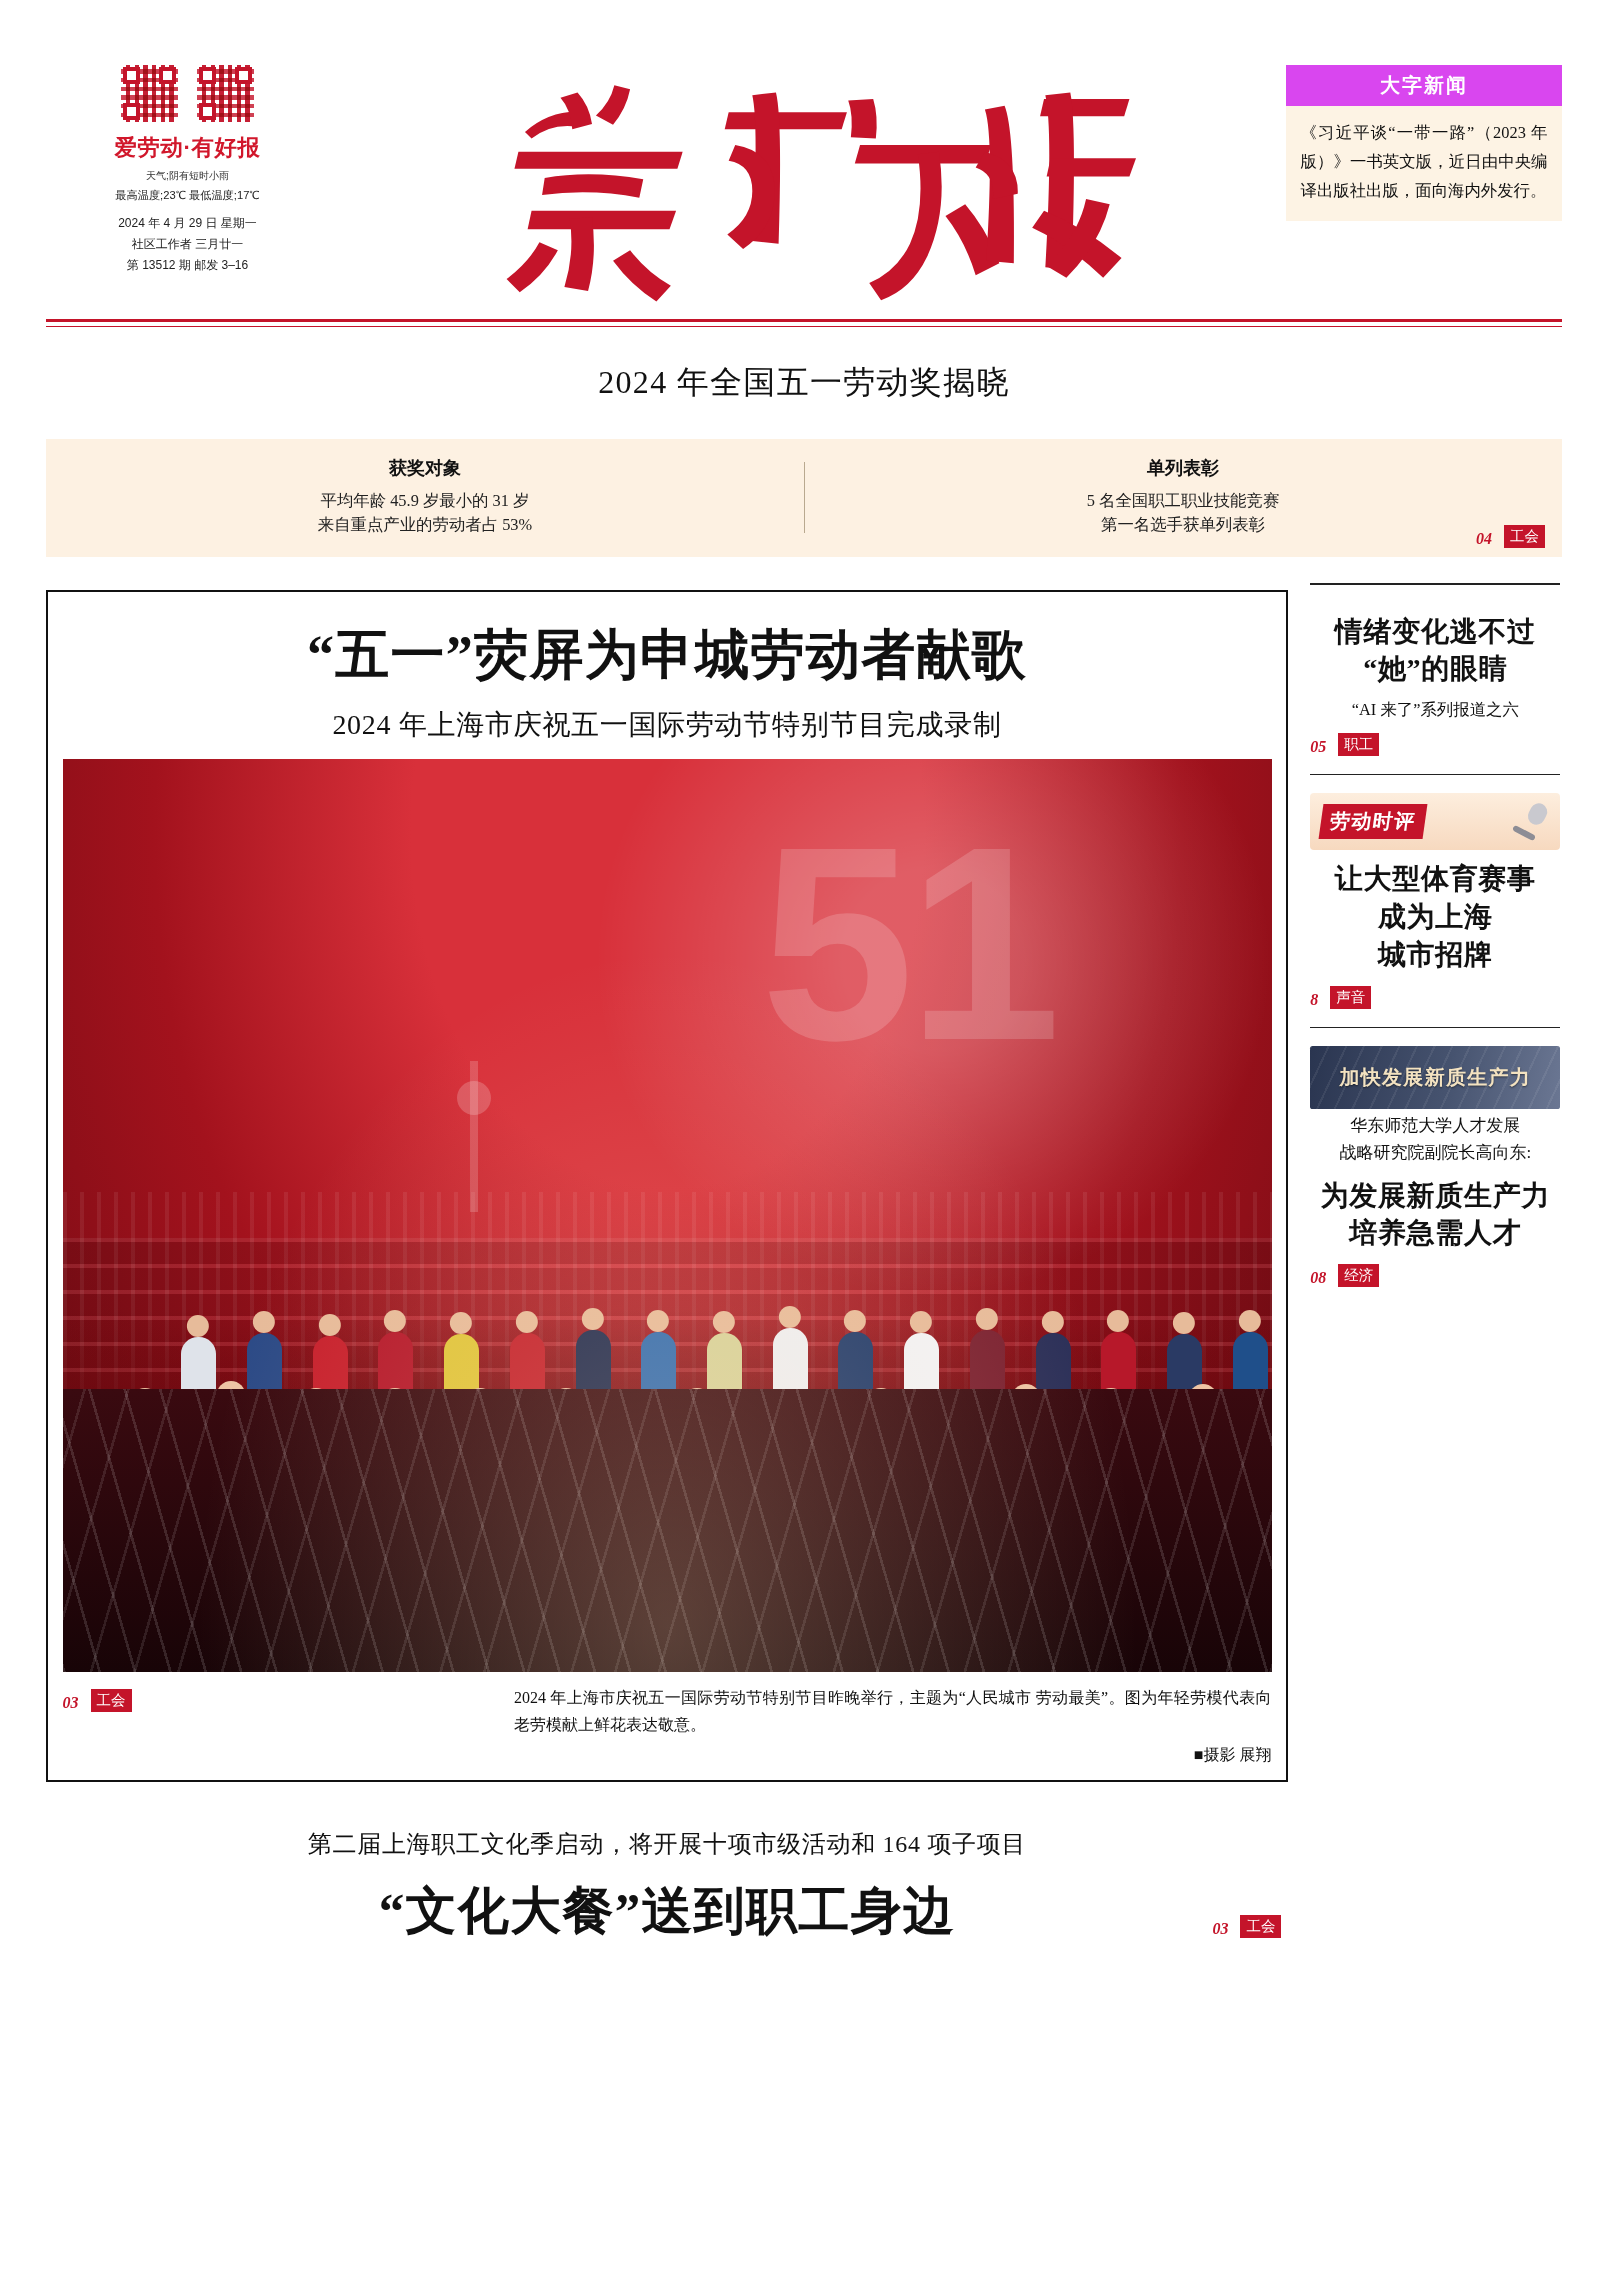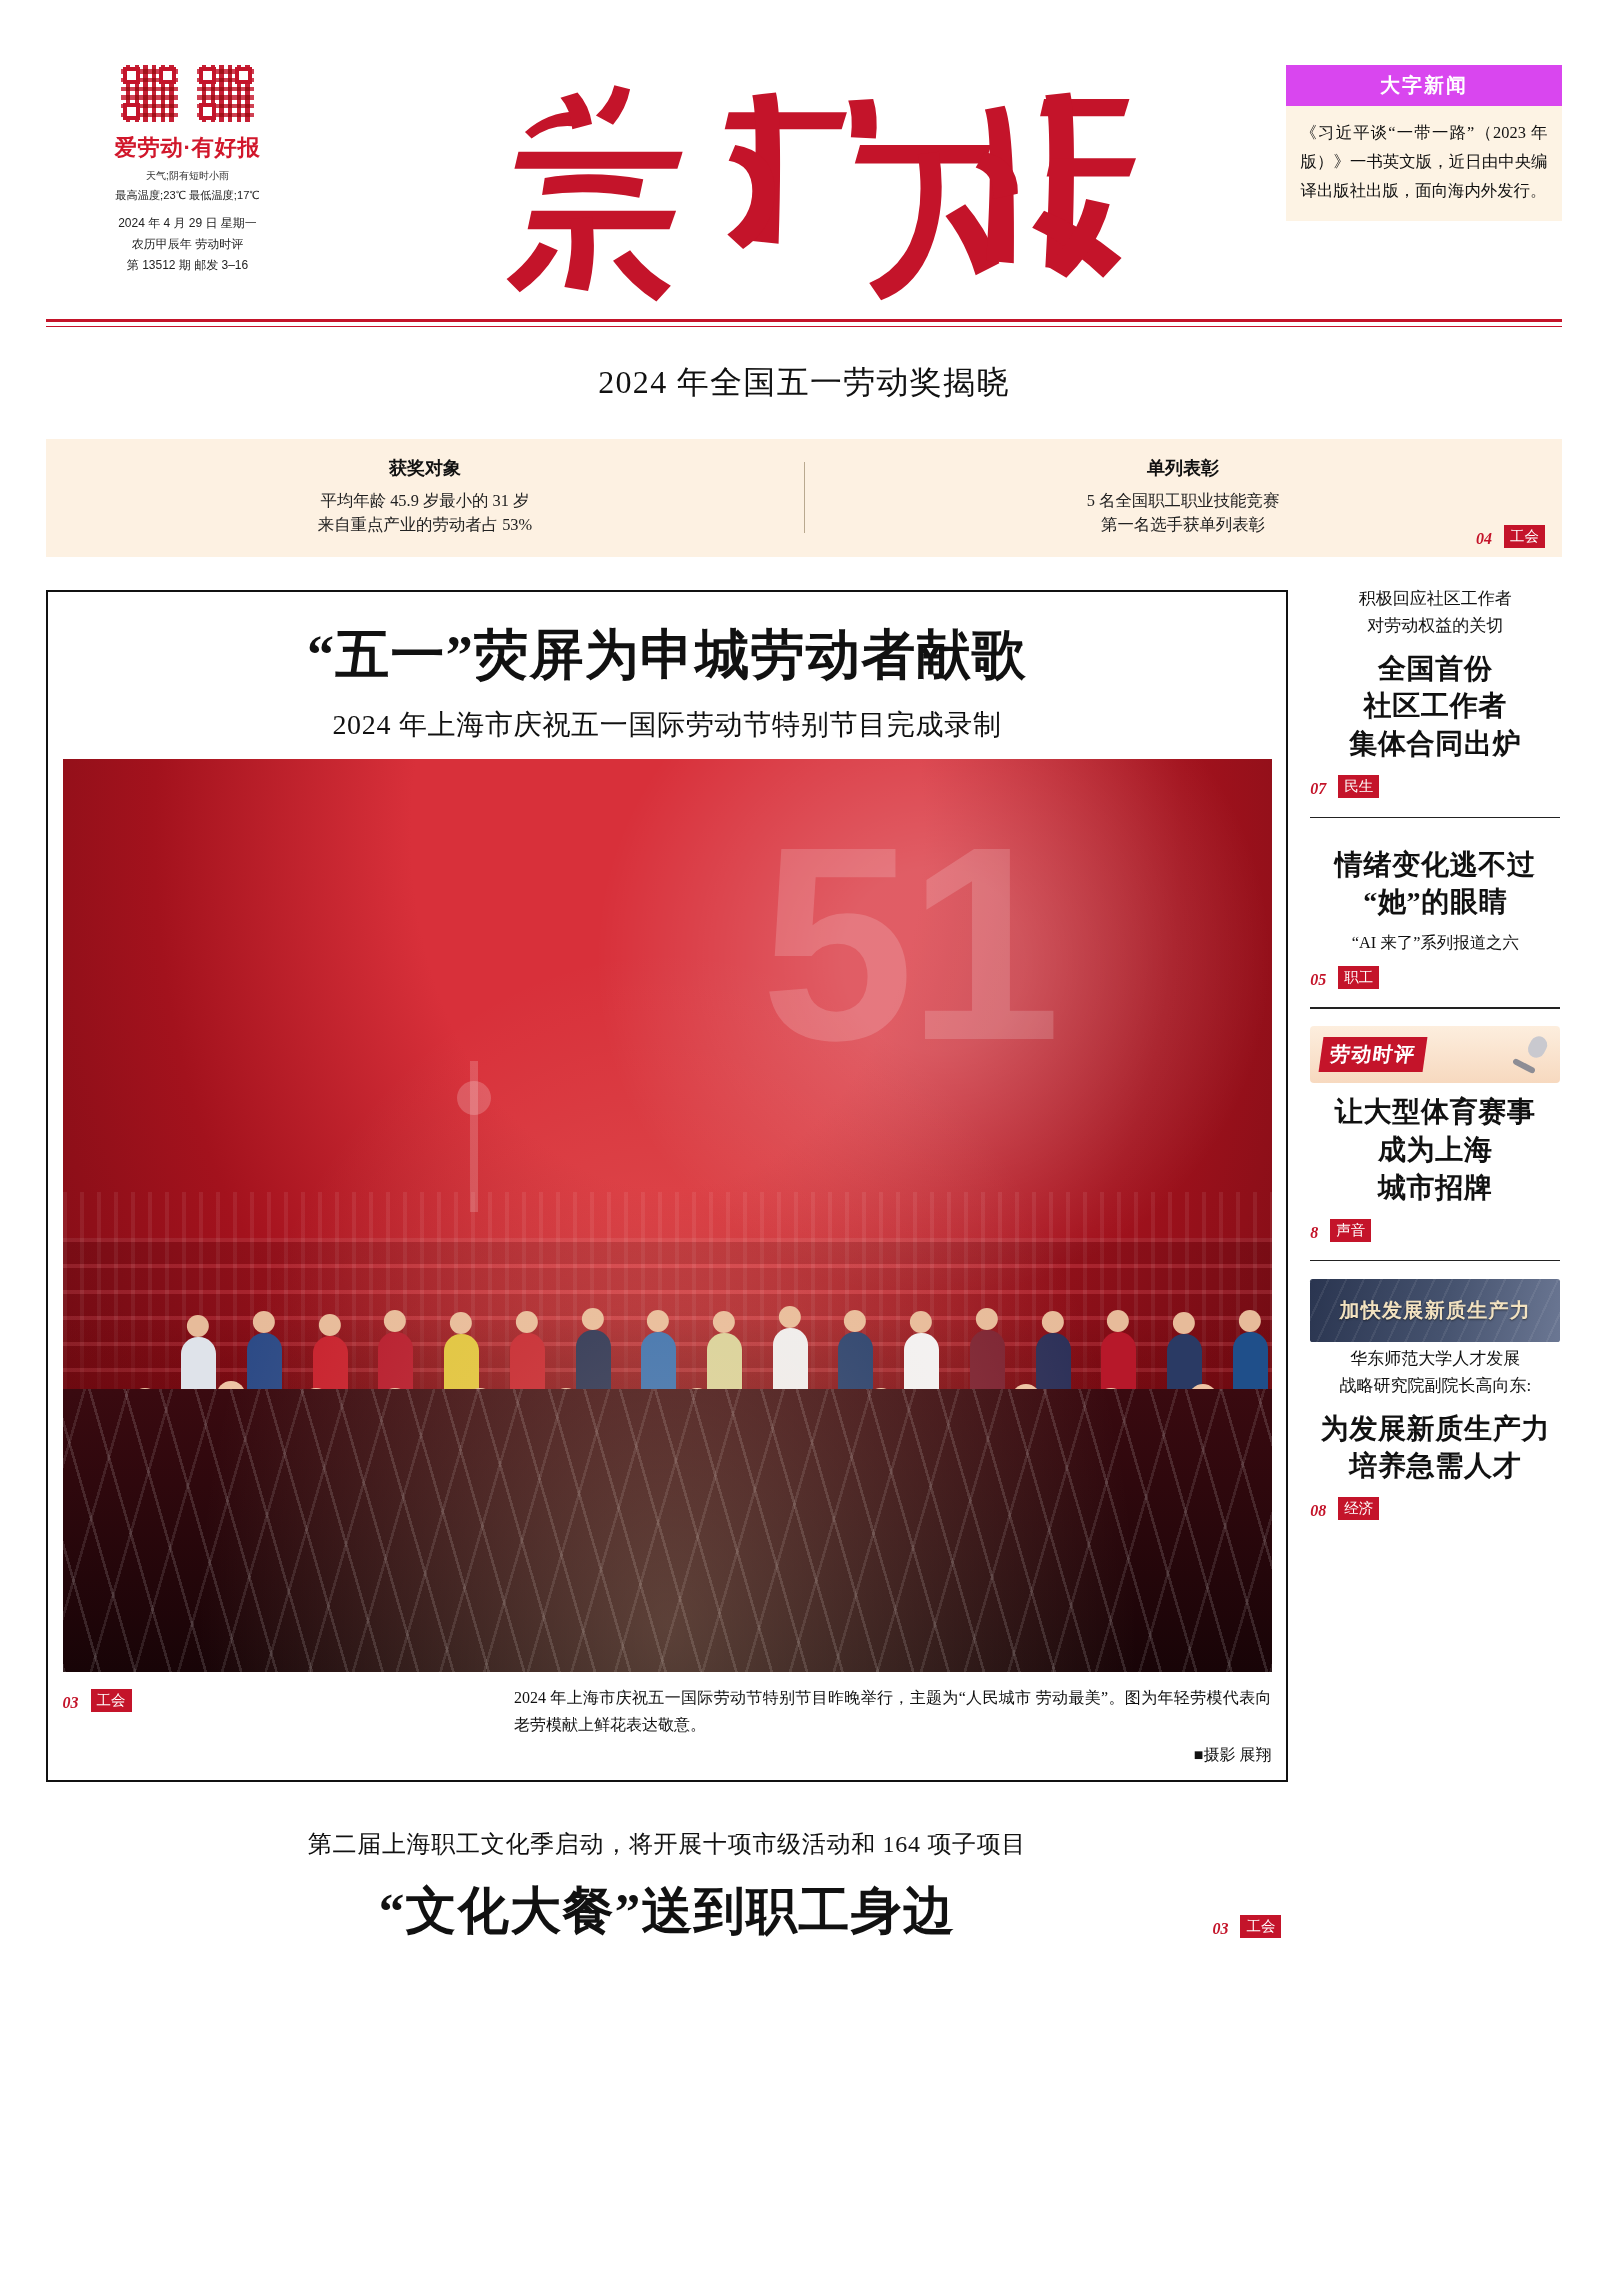--- a/index.html
+++ b/index.html
@@ -156,21 +156,21 @@
         <div class="qr">
             <i class="tl"></i>
             <i class="tr"></i>
             <i class="bl"></i>
           </div>
       </div>
       <div class="slogan">爱劳动·有好报</div>
       <div class="wx">天气;阴有短时小雨</div>
       <div class="tempr">最高温度;23℃   最低温度;17℃</div>
       <div class="dline">2024 年 4 月 29 日  星期一</div>
-      <div class="dline">农历甲辰年    劳动时评</div>
+      <div class="dline">社区工作者    三月廿一</div>
       <div class="dline">第 13512 期   邮发 3–16</div>
     </div>
 
     <div class="mh-center">
       <svg class="logo-svg" viewBox="0 0 1000 400">
         <g fill="#c4142a">
 
           <path d="M70 120 q40-35 90-30 l-10 22 q-40-6-70 18z"></path>
           <path d="M150 60 q18 20 22 48 l-30 8 q-2-30-18-48z"></path>
           <path d="M230 55 q-6 30-26 54 l-26-14 q22-20 28-46z"></path>
@@ -310,31 +310,20 @@
         <div class="main2">“文化大餐”送到职工身边</div>
         <div class="tagabs tag">
           <span class="num">03</span>
           <span class="lbl">工会</span>
         </div>
       </div>
     </div>
 
     <div class="col-side">
 
-      <div class="side-item">
-        <div class="side-kicker" style="white-space:pre-line">积极回应社区工作者
-对劳动权益的关切</div>
-        <div class="side-title" style="white-space:pre-line">全国首份
-社区工作者
-集体合同出炉</div>
-        <div class="side-tagrow tag">
-          <span class="num">07</span>
-          <span class="lbl">民生</span>
-        </div>
-      </div>
 
       <div class="side-sep"></div>
 
       <div class="side-item">
         <div class="side-title" style="white-space:pre-line">情绪变化逃不过
 “她”的眼睛</div>
         <div class="side-sub">“AI 来了”系列报道之六</div>
         <div class="side-tagrow tag">
           <span class="num">05</span>
           <span class="lbl">职工</span>

